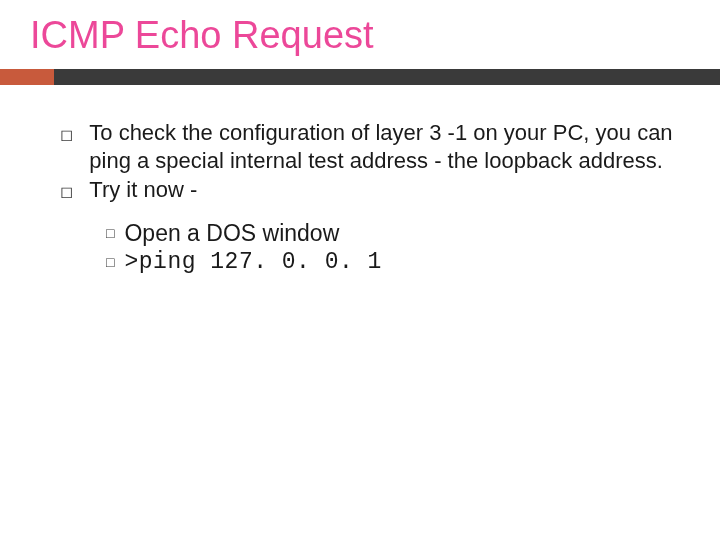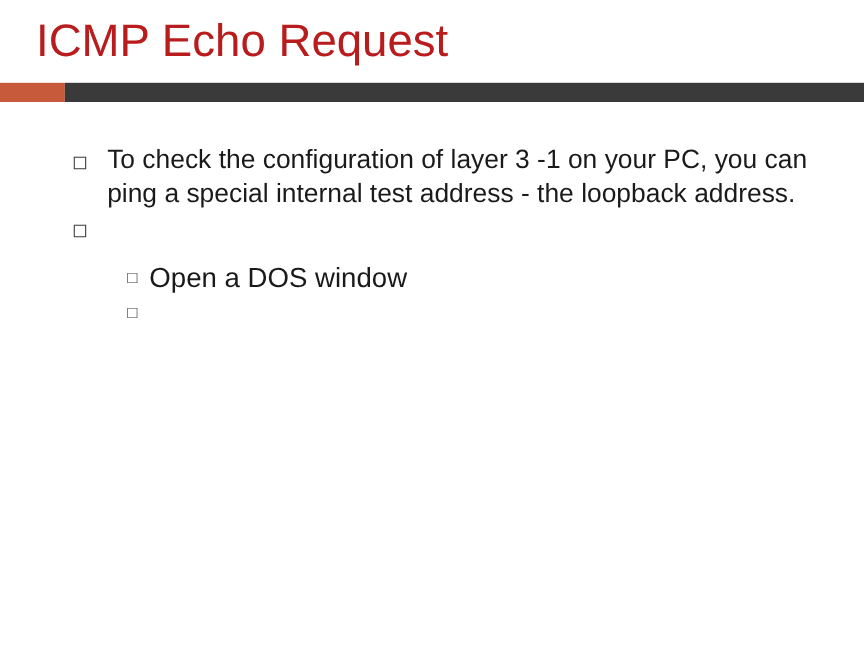--- a/index.html
+++ b/index.html
@@ -6,21 +6,21 @@
   body {
     width: 720px;
     height: 540px;
     background: #ffffff;
     font-family: Arial, Helvetica, sans-serif;
     position: relative;
     overflow: hidden;
   }
   .title {
     font-size: 38px;
-    color: #b91c1c;
+    color: #ec4899;
     padding: 14px 0 12px 30px;
     font-weight: 400;
   }
   .accent-row {
     display: flex;
     height: 16px;
     width: 100%;
   }
   .accent-left {
     background: #c85a3c;
@@ -86,25 +86,27 @@
 
 <div class="content">
 
   <div class="bullet-item">
     <span class="bullet-mark">◻</span>
     <span class="bullet-text">To check the configuration of layer 3 -1 on your PC, you can ping a special internal test address - the loopback address.</span>
   </div>
 
   <div class="bullet-item">
     <span class="bullet-mark">◻</span>
+    <span class="bullet-text">Try it now -</span>
   </div>
 
   <div class="sub-list">
     <div class="sub-item">
       <span class="sub-mark">□</span>
       <span class="sub-text">Open a DOS window</span>
     </div>
     <div class="sub-item">
       <span class="sub-mark">□</span>
+      <span class="sub-text mono">&gt;ping 127. 0. 0. 1</span>
     </div>
   </div>
 
 </div>
 
 </body></html>

